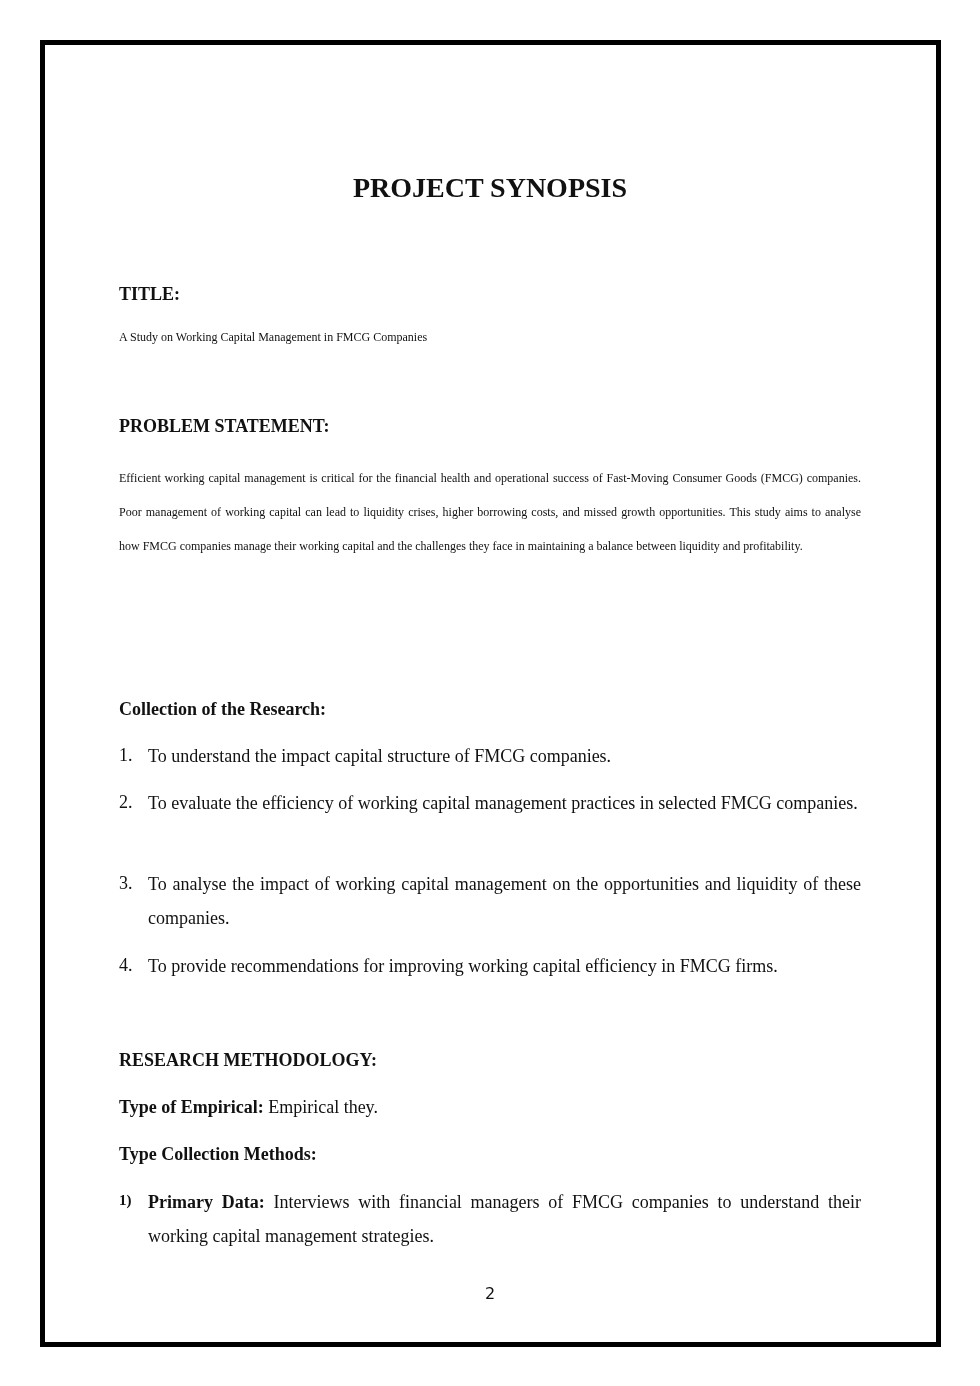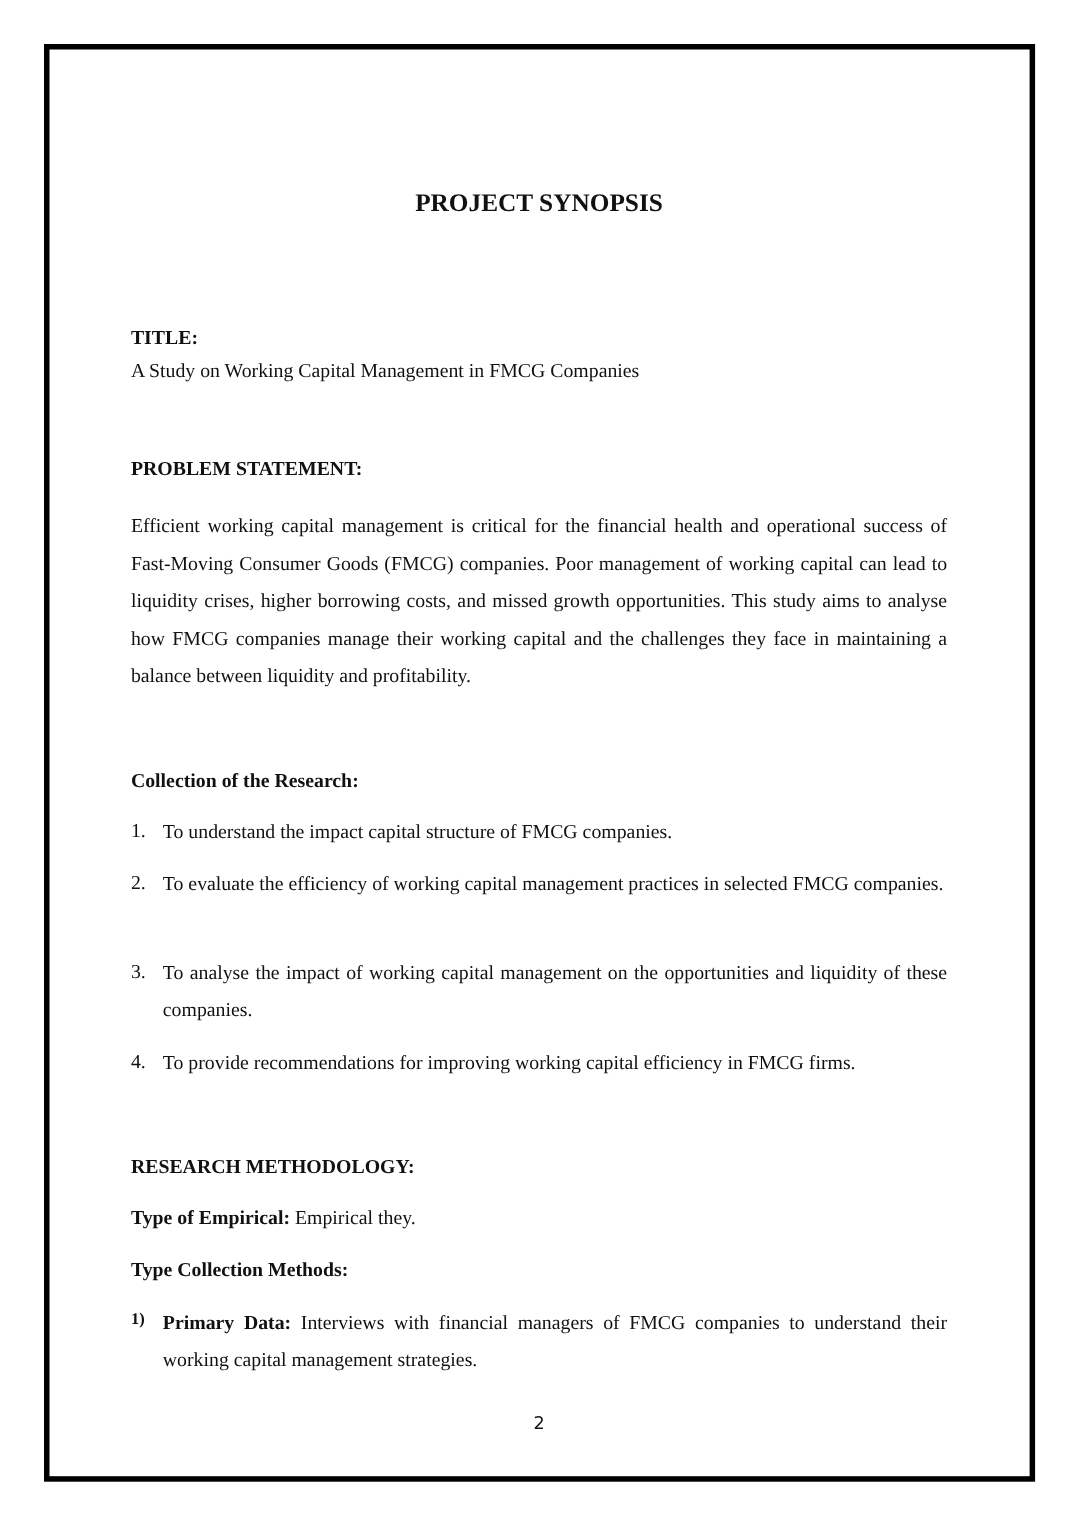--- a/index.html
+++ b/index.html
@@ -3,36 +3,36 @@
   <meta charset="utf-8">
   <style>
     html, body { margin: 0; padding: 0; background: #ffffff; }
     body { width: 980px; height: 1386px; position: relative; overflow: hidden; }
     .page-border {
       position: absolute; left: 40px; top: 40px; width: 891px; height: 1297px;
       border: 5px solid #000; box-sizing: content-box;
     }
     .serif { font-family: "Liberation Serif", "DejaVu Serif", serif; color: #111; }
     .abs { position: absolute; margin: 0; }
-    .doc-title { left: 0; width: 980px; top: 172px; text-align: center; font-weight: bold; font-size: 23px; }
+    .doc-title { left: 0; width: 980px; top: 172px; text-align: center; font-weight: bold; font-size: 28px; }
     .h { font-weight: bold; font-size: 18px; left: 119px; }
-    .p { font-size: 18px; left: 119px; width: 742px; line-height: 34px; text-align: justify; }
+    .p { font-size: 12px; left: 119px; width: 742px; line-height: 34px; text-align: justify; }
     .num { position: absolute; font-size: 18px; }
     .item { position: absolute; left: 148px; width: 713px; font-size: 18px; line-height: 34px; text-align: justify; }
     .page-number { position: absolute; left: 0; width: 980px; top: 1284px; text-align: center; font-family: "DejaVu Sans", "Liberation Sans", sans-serif; font-size: 16px; color: #111; }
     b { font-weight: bold; }
   </style>
 </head>
 <body>
 
 <div class="page-border"></div>
 
 <h1 class="abs serif doc-title">PROJECT SYNOPSIS</h1>
 
-<div class="abs serif h" style="top:297px;">TITLE:</div>
+<div class="abs serif h" style="top:284px;">TITLE:</div>
 <div class="abs serif p" style="top:320px;">A Study on Working Capital Management in FMCG Companies</div>
 
 <div class="abs serif h" style="top:416px;">PROBLEM STATEMENT:</div>
 <div class="abs serif p" style="top:461px;">Efficient working capital management is critical for the financial health and operational success of Fast-Moving Consumer Goods (FMCG) companies. Poor management of working capital can lead to liquidity crises, higher borrowing costs, and missed growth opportunities. This study aims to analyse how FMCG companies manage their working capital and the challenges they face in maintaining a balance between liquidity and profitability.</div>
 
 <div class="abs serif h" style="top:699px;">Collection of the Research:</div>
 
 <div>
   <div>
     <span class="num serif" style="left:119px; top:745px;">1.</span>

